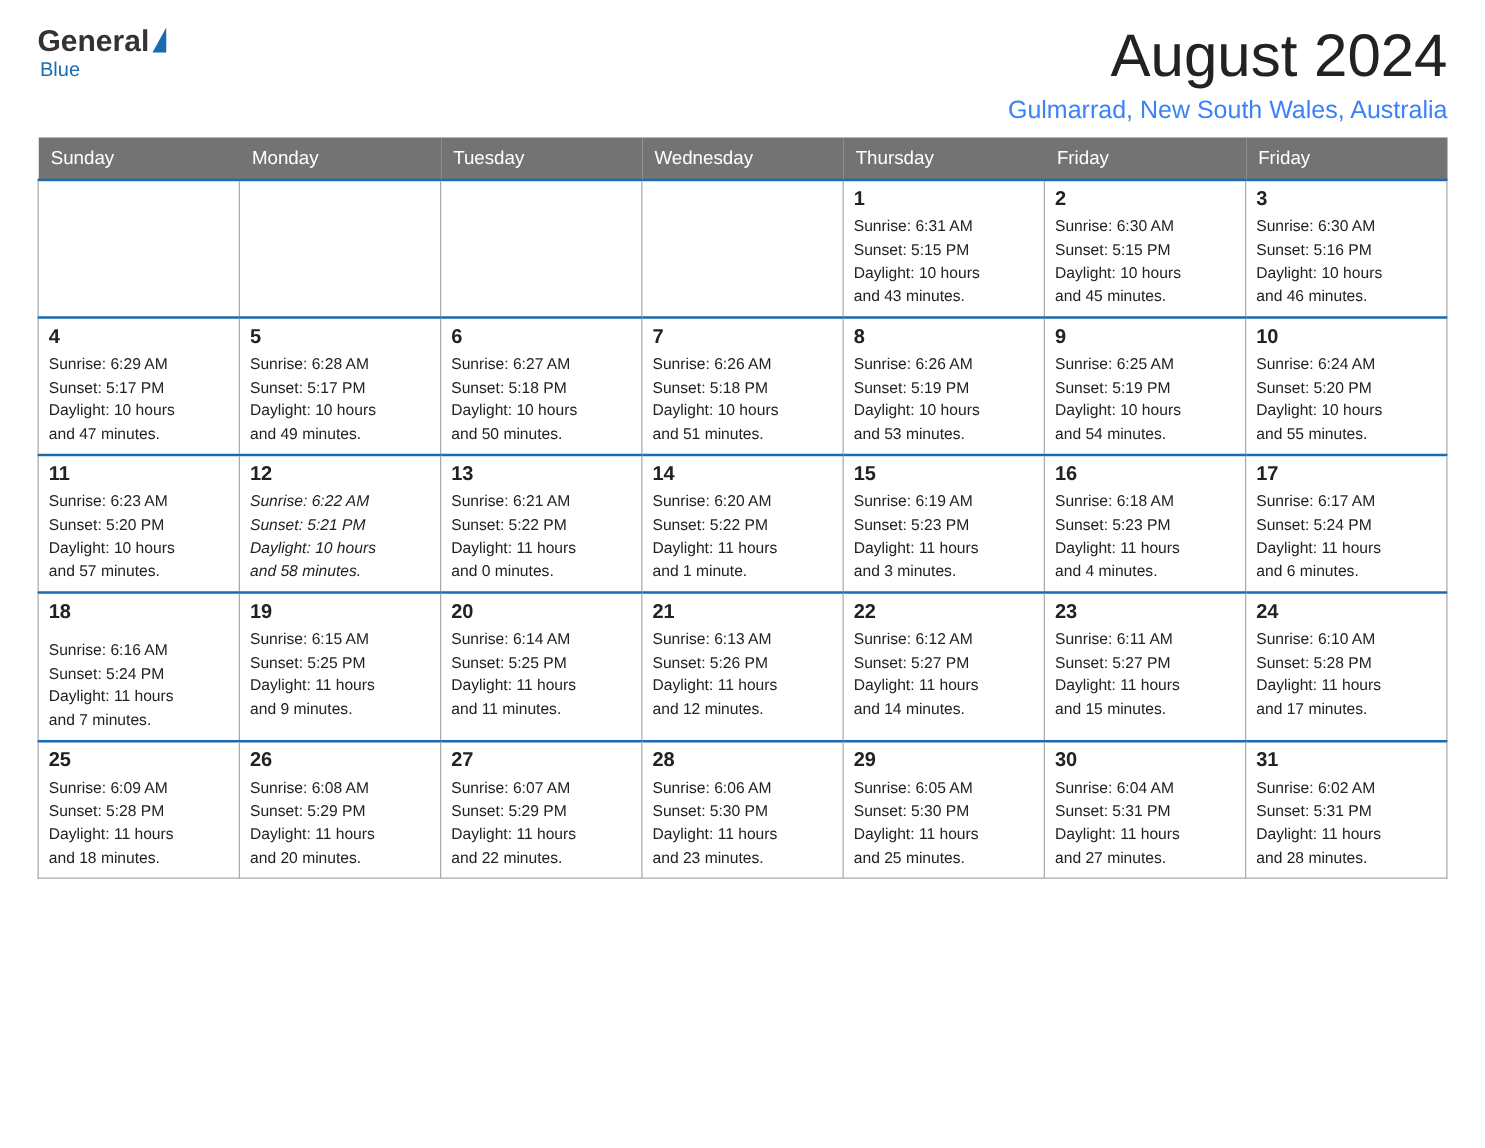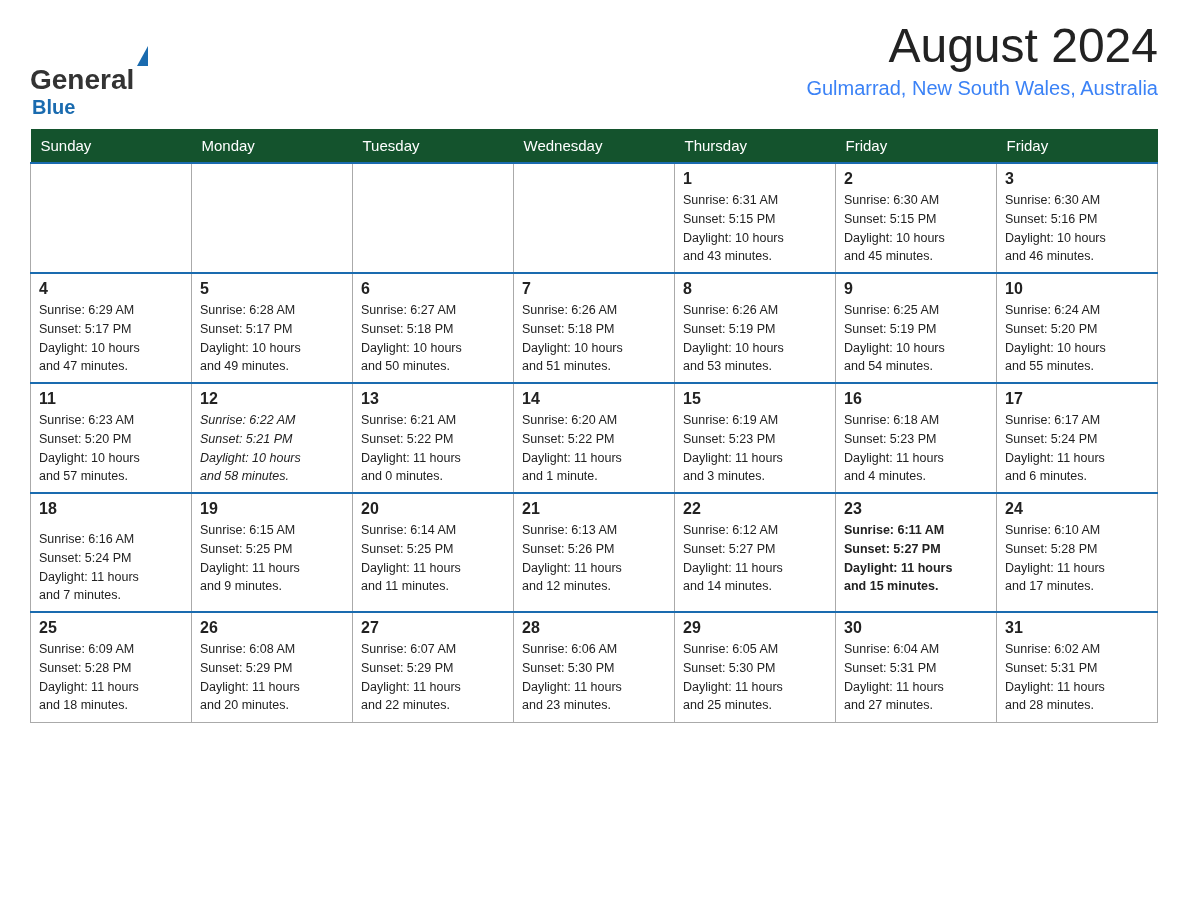--- a/index.html
+++ b/index.html
@@ -29,21 +29,21 @@
       font-size: 20px;
       color: #3b82f6;
       margin-top: 4px;
     }
     .calendar {
       width: 100%;
       border-collapse: collapse;
       margin-top: 10px;
     }
     .calendar th {
-      background: #14532d;
+      background: #737373;
       color: #fff;
       font-size: 15px;
       font-weight: normal;
       padding: 8px 10px;
       text-align: left;
       border: 1px solid #1a6baf;
     }
     .calendar td {
       vertical-align: top;
       border: 1px solid #aaa;
@@ -83,25 +83,25 @@
       display: flex;
       align-items: center;
     }
   </style>
 </head>
 <body>
 
 <div class="header">
   <div class="logo-wrapper">
     <div class="logo-row">
-      <span style="font-size:28px;font-weight:bold;color:#333;margin-top:44px;">General</span>
+      <span style="font-size:24px;font-weight:bold;color:#333;">General</span>
       <span style="display:inline-block;width:0;height:0;border-left:11px solid transparent;border-bottom:20px solid #1a6baf;margin-left:3px;vertical-align:middle;position:relative;top:-2px;"></span>
     </div>
     <div>
-      <span style="font-size:20px;font-weight:bold;color:#1a6baf;margin-left:2px;">Blue</span>
+      <span style="font-size:16px;font-weight:normal;color:#1a6baf;margin-left:2px;">Blue</span>
     </div>
   </div>
   <div class="title-block">
     <div class="month-year">August 2024</div>
     <div class="location">Gulmarrad, New South Wales, Australia</div>
   </div>
 </div>
 
 <table class="calendar">
   <thead>
@@ -276,21 +276,21 @@
         </td>
         <td>
           <span class="day-number">22</span>
           <div class="day-info" style="white-space: pre-line;">Sunrise: 6:12 AM
 Sunset: 5:27 PM
 Daylight: 11 hours
 and 14 minutes.</div>
         </td>
         <td>
           <span class="day-number">23</span>
-          <div class="day-info" style="white-space: pre-line; font-weight: bold;">Sunrise: 6:11 AM
+          <div class="day-info" style="white-space: pre-line;">Sunrise: 6:11 AM
 Sunset: 5:27 PM
 Daylight: 11 hours
 and 15 minutes.</div>
         </td>
         <td>
           <span class="day-number">24</span>
           <div class="day-info" style="white-space: pre-line;">Sunrise: 6:10 AM
 Sunset: 5:28 PM
 Daylight: 11 hours
 and 17 minutes.</div>

